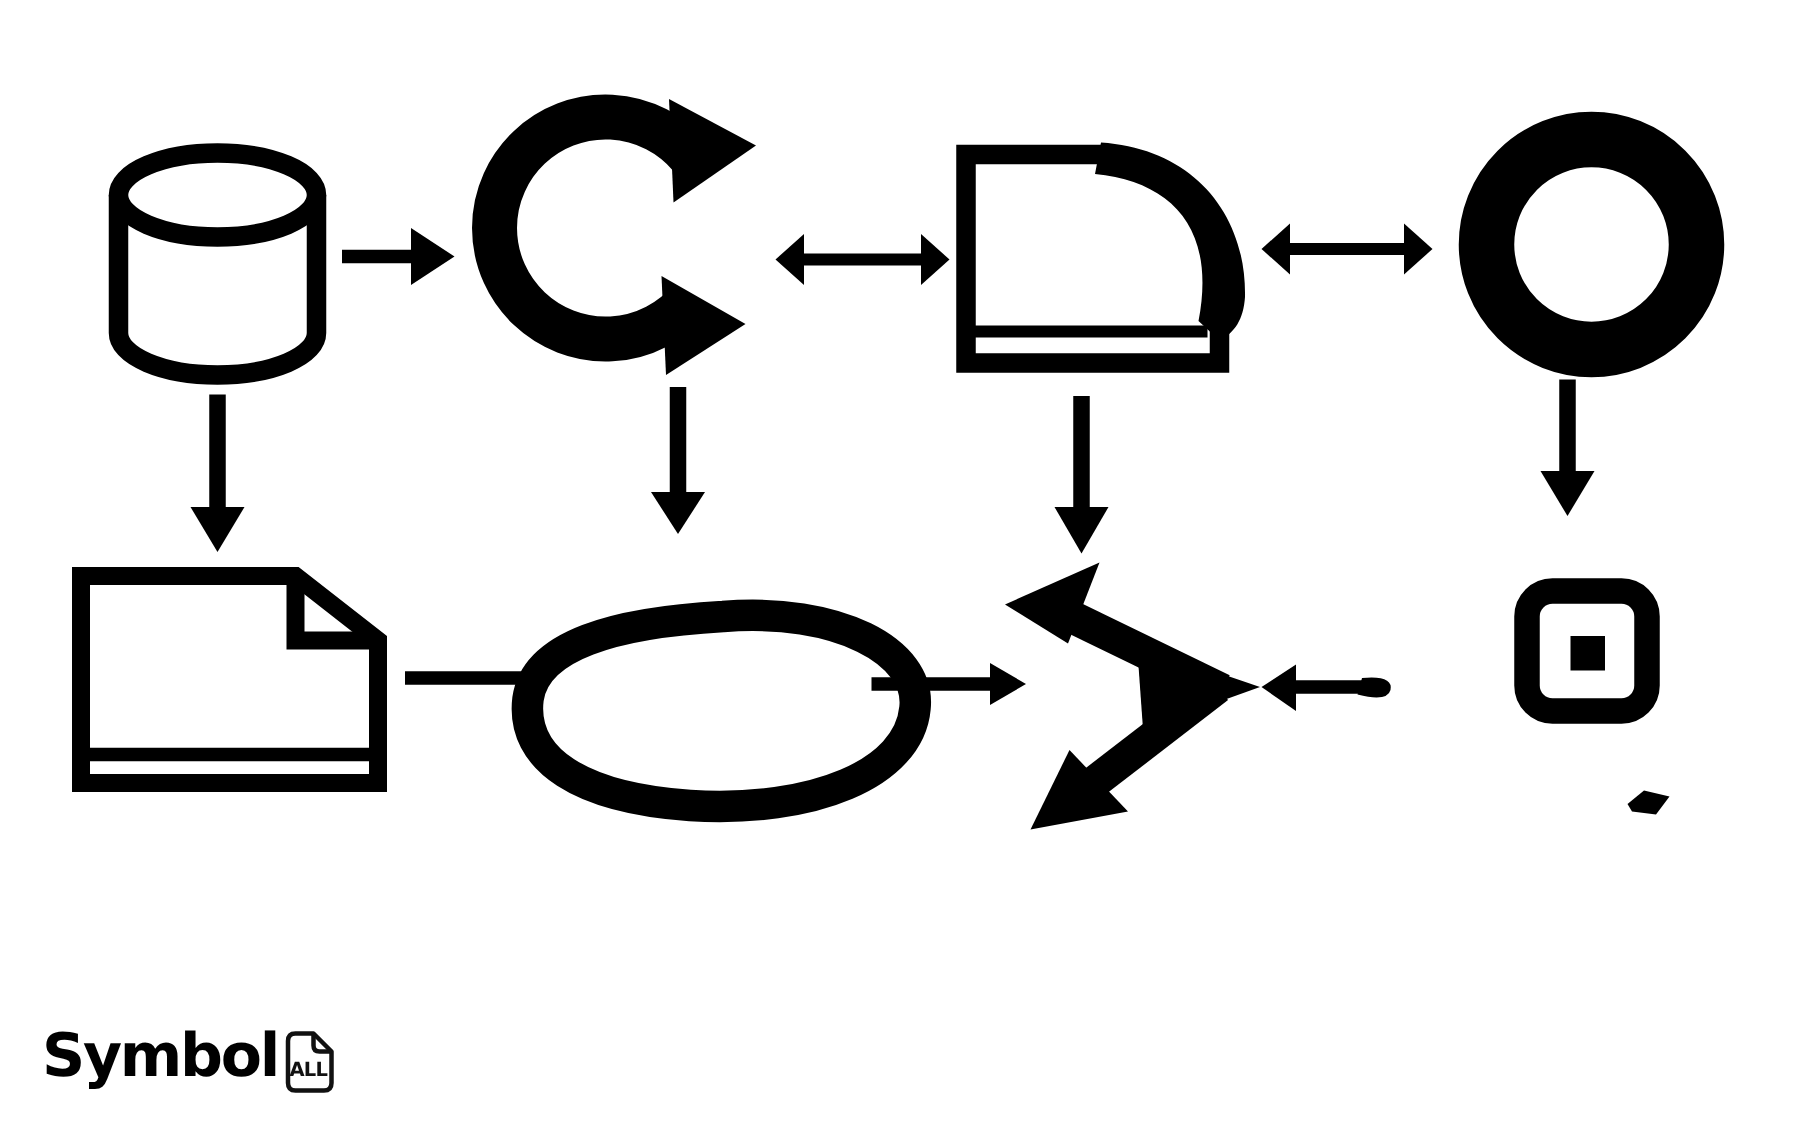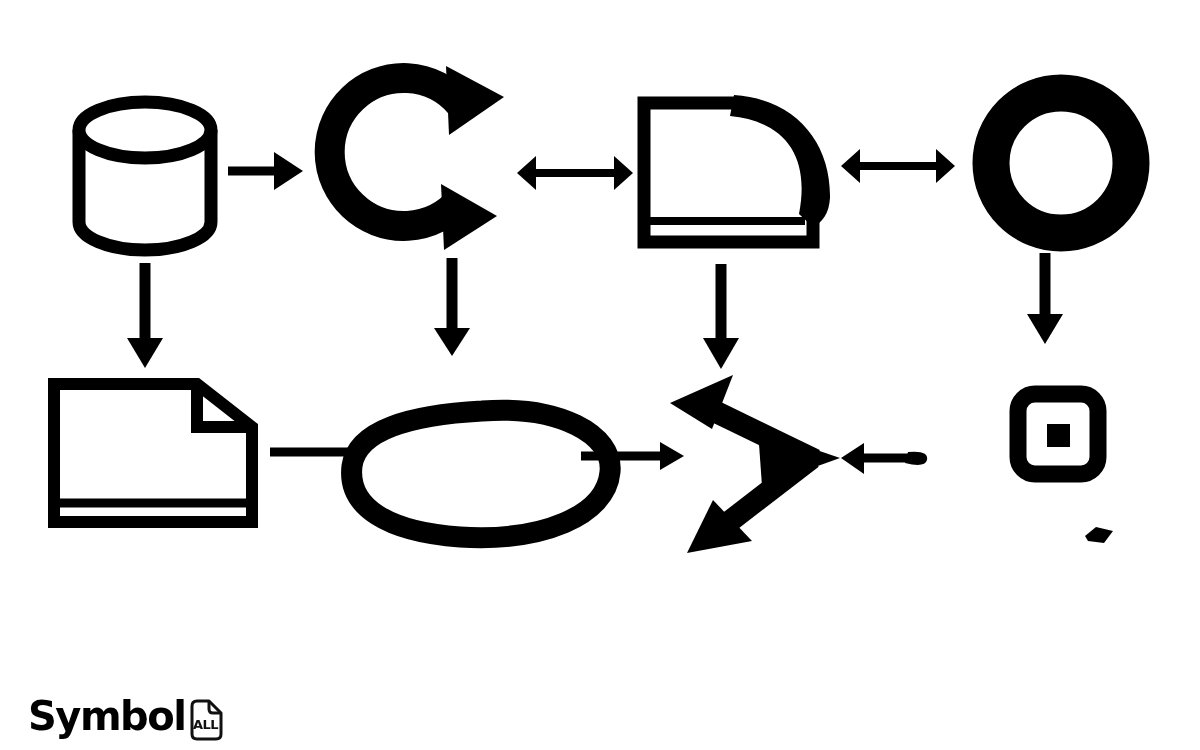--- a/index.html
+++ b/index.html
@@ -3,21 +3,21 @@
 <meta charset="utf-8">
 <style>
   html,body{margin:0;padding:0}
   body{
     width:1200px;height:750px;background:#ffffff;overflow:hidden;
     position:relative;font-family:"DejaVu Sans","Liberation Sans",sans-serif;
   }
   .stage{position:absolute;left:0;top:0}
   .logo{
     position:absolute;left:28px;top:684px;
-    display:flex;align-items:flex-start;gap:3px;color:#000;margin-top:12px;
+    display:flex;align-items:flex-start;gap:3px;color:#000;
   }
   .brand{
     font-size:40px;font-weight:800;letter-spacing:-1.5px;line-height:1;
     font-family:"DejaVu Sans","Liberation Sans",sans-serif;
   }
   .badge{margin-top:2px}
   .badge text{
     font-family:"DejaVu Sans","Liberation Sans",sans-serif;
     font-weight:bold;font-size:13px;letter-spacing:-0.5px;
   }

